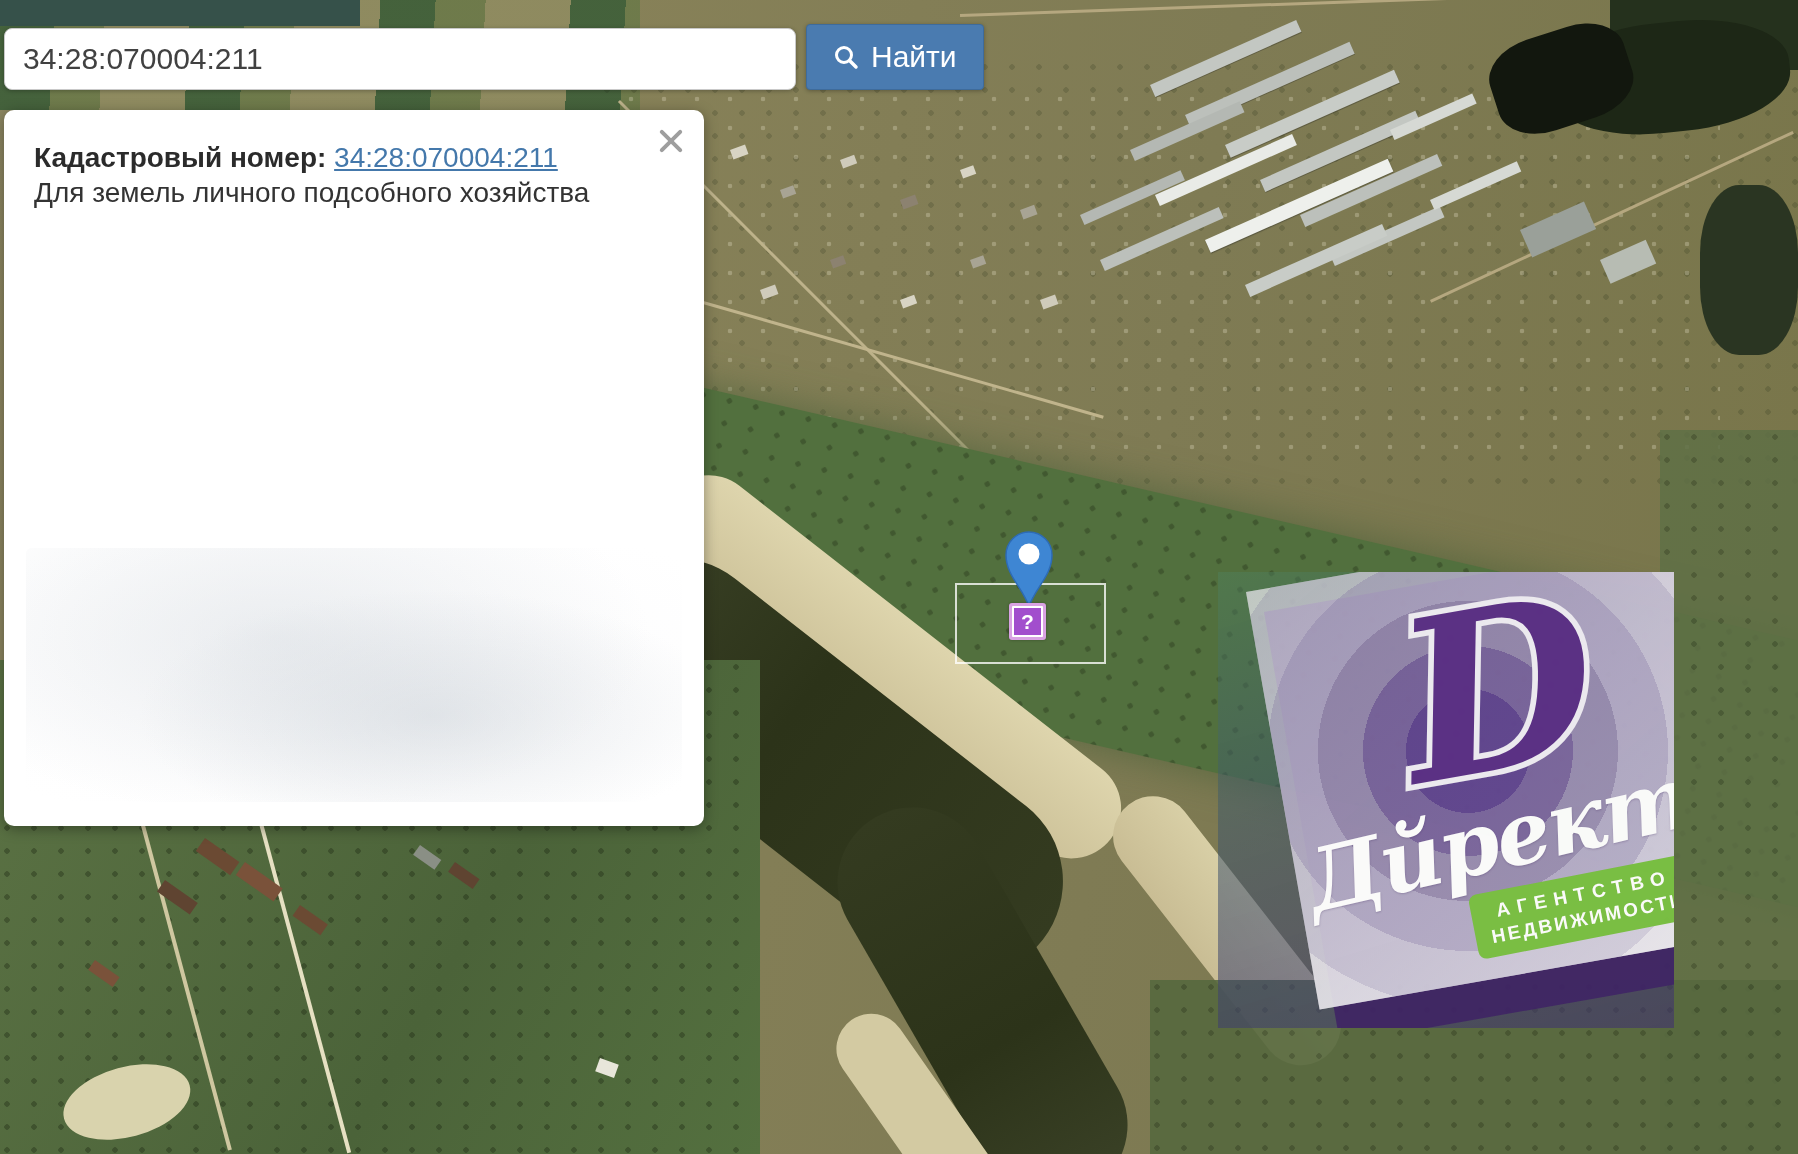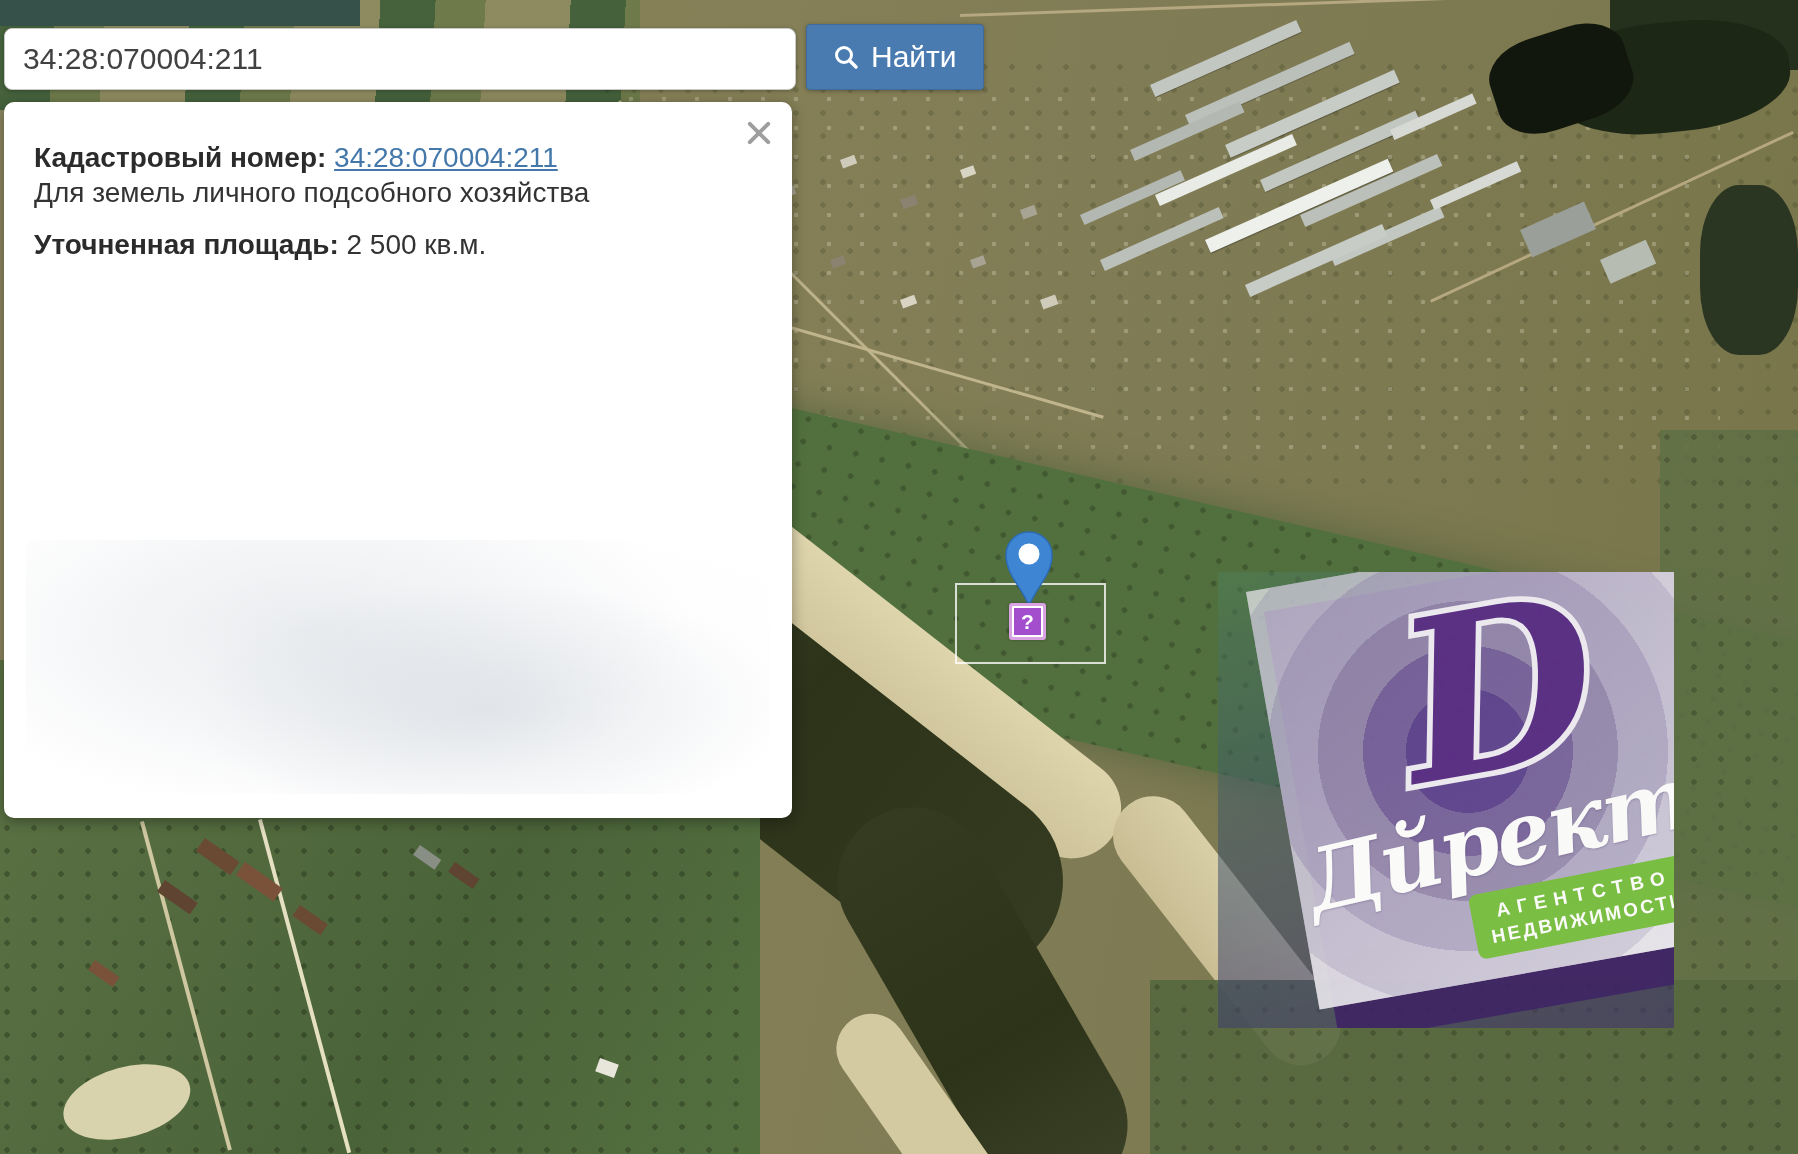--- a/index.html
+++ b/index.html
@@ -13,22 +13,22 @@
 
   
   #search-input{position:absolute;left:4px;top:28px;width:792px;height:62px;box-sizing:border-box;
     border:1px solid #c9c9c9;border-radius:8px;padding:0 18px;font-size:30px;color:#414141;
     font-family:"Liberation Sans",sans-serif;box-shadow:0 1px 4px rgba(0,0,0,.28);outline:none;background:#fff;}
   #find-btn{position:absolute;left:806px;top:24px;height:66px;padding:0 26px;border:1px solid #3e6b9b;
     border-radius:4px;background:#4a7bb0;color:#fff;font-size:30px;font-family:"Liberation Sans",sans-serif;
     display:flex;align-items:center;gap:12px;cursor:pointer;box-shadow:0 1px 4px rgba(0,0,0,.3);}
 
   
-  #panel{position:absolute;left:4px;top:102px;width:788px;height:716px;box-sizing:border-box;background:#fff;
-    border-radius:10px;box-shadow:0 3px 14px rgba(0,0,0,.35);padding:38px 30px;color:#333;}
+  #panel{position:absolute;left:4px;top:110px;width:700px;height:716px;box-sizing:border-box;background:#fff;
+    border-radius:10px;box-shadow:0 3px 14px rgba(0,0,0,.35);padding:30px 30px;color:#333;}
   #panel p{margin:0 0 17px 0;font-size:28px;line-height:35px;width:640px;}
   #panel b{color:#2b2b2b;}
   #panel a{color:#4478ab;text-decoration:underline;cursor:pointer;}
   #panel .sub{margin-top:-17px;}
   #close-x{position:absolute;right:16px;top:14px;width:34px;height:34px;cursor:pointer;}
   #close-x span{position:absolute;left:2px;top:15px;width:30px;height:4px;background:#9e9e9e;border-radius:2px;}
   #close-x span:first-child{transform:rotate(45deg);}
   #close-x span:last-child{transform:rotate(-45deg);}
   #panel-fade{position:absolute;left:22px;right:22px;top:438px;bottom:24px;border-radius:6px;
     background:
@@ -177,24 +177,20 @@
     <p>
       <b>Кадастровый номер:</b>
       <a href="#">34:28:070004:211</a>
     </p>
 
     <p class="sub">
       <span>Для земель личного подсобного хозяйства</span>
     </p>
 
 
-    <p>
-      <b>Уточненная площадь:</b>
-      <span>2 500 кв.м.</span>
-    </p>
 
     <div id="panel-fade"></div>
   </div>
 
   <div id="wm">
     <div id="wm-base"></div>
     <div id="wm-purple"></div>
     <div id="wm-card">
       <svg id="wm-d" width="230" height="250" viewBox="0 0 120 132">
         <text x="8" y="108" font-family="DejaVu Serif, serif" font-style="italic" font-weight="bold" font-size="118" fill="#5c2f87" stroke="#f0edf4" stroke-width="6" paint-order="stroke">D</text>

